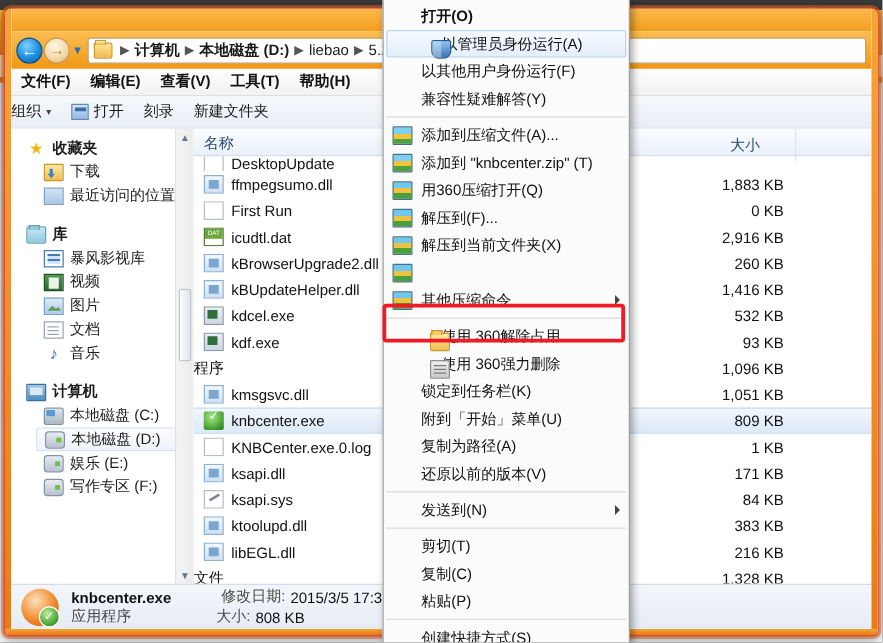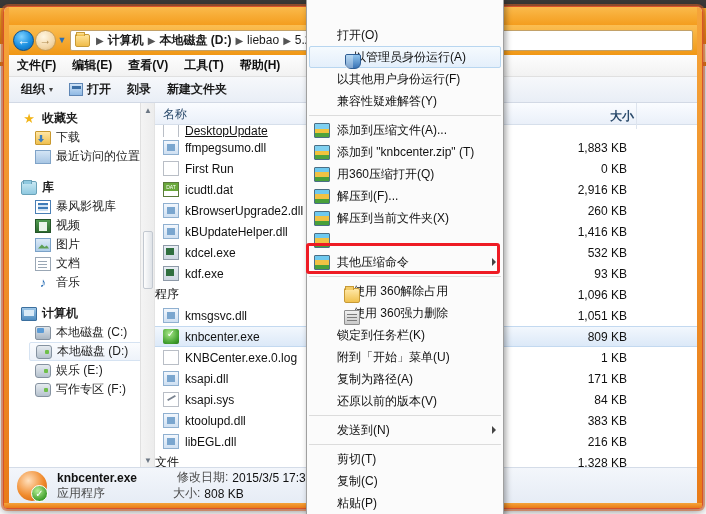--- a/index.html
+++ b/index.html
@@ -152,23 +152,23 @@
     color: #111; font-size: 12px; font-weight: bold;
   }
   .menubar span { cursor: default; }
 
   
   .toolbar {
     height: 26px;
     background: linear-gradient(180deg,#f6f8fb,#e9eef6);
     border-bottom: 1px solid #d2d9e5;
     display: flex; align-items: center;
-    padding-left: 12px;
+    padding-left: 0;
     gap: 16px;
-    color: #1a1a1a; font-size: 12px; font-weight: bold;
+    color: #1a1a1a; font-size: 12px;
   }
   .tb-item { display: flex; align-items: center; gap: 4px; }
   .tb-caret { font-size: 8px; color: #444; }
   .tb-openicon {
     width: 14px; height: 13px;
     background: linear-gradient(180deg,#cfe3f7,#8fb9e4);
     border: 1px solid #5f86b5;
     position: relative;
   }
   .tb-openicon:after {
@@ -258,21 +258,21 @@
   
   .filepane { flex: 1; position: relative; overflow: hidden; background: #fff; }
   .colhead {
     height: 22px;
     background: linear-gradient(180deg,#fafcff,#eaf0f9);
     border-bottom: 1px solid #d6dfeb;
     display: flex; align-items: flex-start;
     font-size: 12px; color: #2a4a6b;
   }
   .col-name { width: 290px; padding-left: 8px; border-right: 1px solid #dde4ee; height:22px; display:flex; align-items:center;}
-  .col-size { flex: 1; padding-right: 2px; text-align: right; border-right: 1px solid #dde4ee; height:26px; display:flex; align-items:center; justify-content:flex-end;font-weight:bold;}
+  .col-size { flex: 1; padding-right: 28px; text-align: right; border-right: 1px solid #dde4ee; height:26px; display:flex; align-items:center; justify-content:flex-end;}
   .col-pad { width: 60px; }
 
   .rows { position: absolute; left:0; right:0; top:22px; bottom:0; overflow:hidden; }
   .frow {
     display: flex; align-items: center;
     height: 21px;
     font-size: 12px; color: #111;
   }
   .frow.sel {
     background: linear-gradient(180deg,#f2f7fd,#dce9f8);
@@ -290,21 +290,21 @@
   .fic-dat { background:#fff; border:1px solid #5a7a3a; }
   .fic-dat:after{content:"DAT";position:absolute;left:0;top:0;right:0;height:8px;background:#6aa83c;color:#fff;font-size:5px;text-align:center;line-height:8px;}
   .fic-exe { background: linear-gradient(180deg,#e9eef4,#cdd7e2); border:1px solid #8e9aa8; }
   .fic-exe:after{content:"";position:absolute;left:2px;top:2px;width:8px;height:7px;background:#2f6f3f;}
   .fic-orb { border-radius:50%; background: radial-gradient(circle at 35% 30%, #ffd6b0, #e8722a 70%, #b84d14); }
   .fic-shield { border-radius:2px; background: radial-gradient(circle at 40% 30%, #a8e88a, #3f9e2c 70%, #2a7a1c); }
   .fic-shield:after{content:"✓";position:absolute;left:0;right:0;top:-1px;text-align:center;color:#fff;font-size:10px;font-weight:bold;}
   .fic-sys { background:#fff; border:1px solid #b9bec6; }
   .fic-sys:after{content:"";position:absolute;left:3px;top:4px;width:9px;height:2px;background:#7a8390;transform:rotate(-30deg);}
 
-  .fcut { height: 12px; overflow: hidden; text-decoration: underline; }
+  .fcut { height: 12px; overflow: hidden; }
 
   
   .detailbar {
     position: absolute; left: 0; right: 0; bottom: 0;
     height: 36px;
     background: linear-gradient(180deg,#f3f6fb,#e6ecf5);
     border-top: 1px solid #d4dce8;
     display: flex; align-items: center;
     padding-left: 8px;
   }
@@ -342,21 +342,21 @@
     font-size: 12px;
     color: #111;
   }
   .ctx-item {
     position: relative;
     height: 22px;
     display: flex; align-items: center;
     padding-left: 30px; padding-right: 18px;
     white-space: nowrap;
   }
-  .ctx-item.bold { font-weight: normal; margin-top: 22px; }
+  .ctx-item.bold { font-weight: bold; }
   .ctx-item.hl {
     background: linear-gradient(180deg,#f5fafe,#e4effb);
     border: 1px solid #b8d6f0;
     border-radius: 2px;
     margin: 0 2px;
     padding-left: 28px;
   }
   .ctx-sep { height: 1px; background: #dcdcdc; margin: 3px 2px; }
   .ctx-ico {
     position: absolute; left: 7px; top: 4px;

